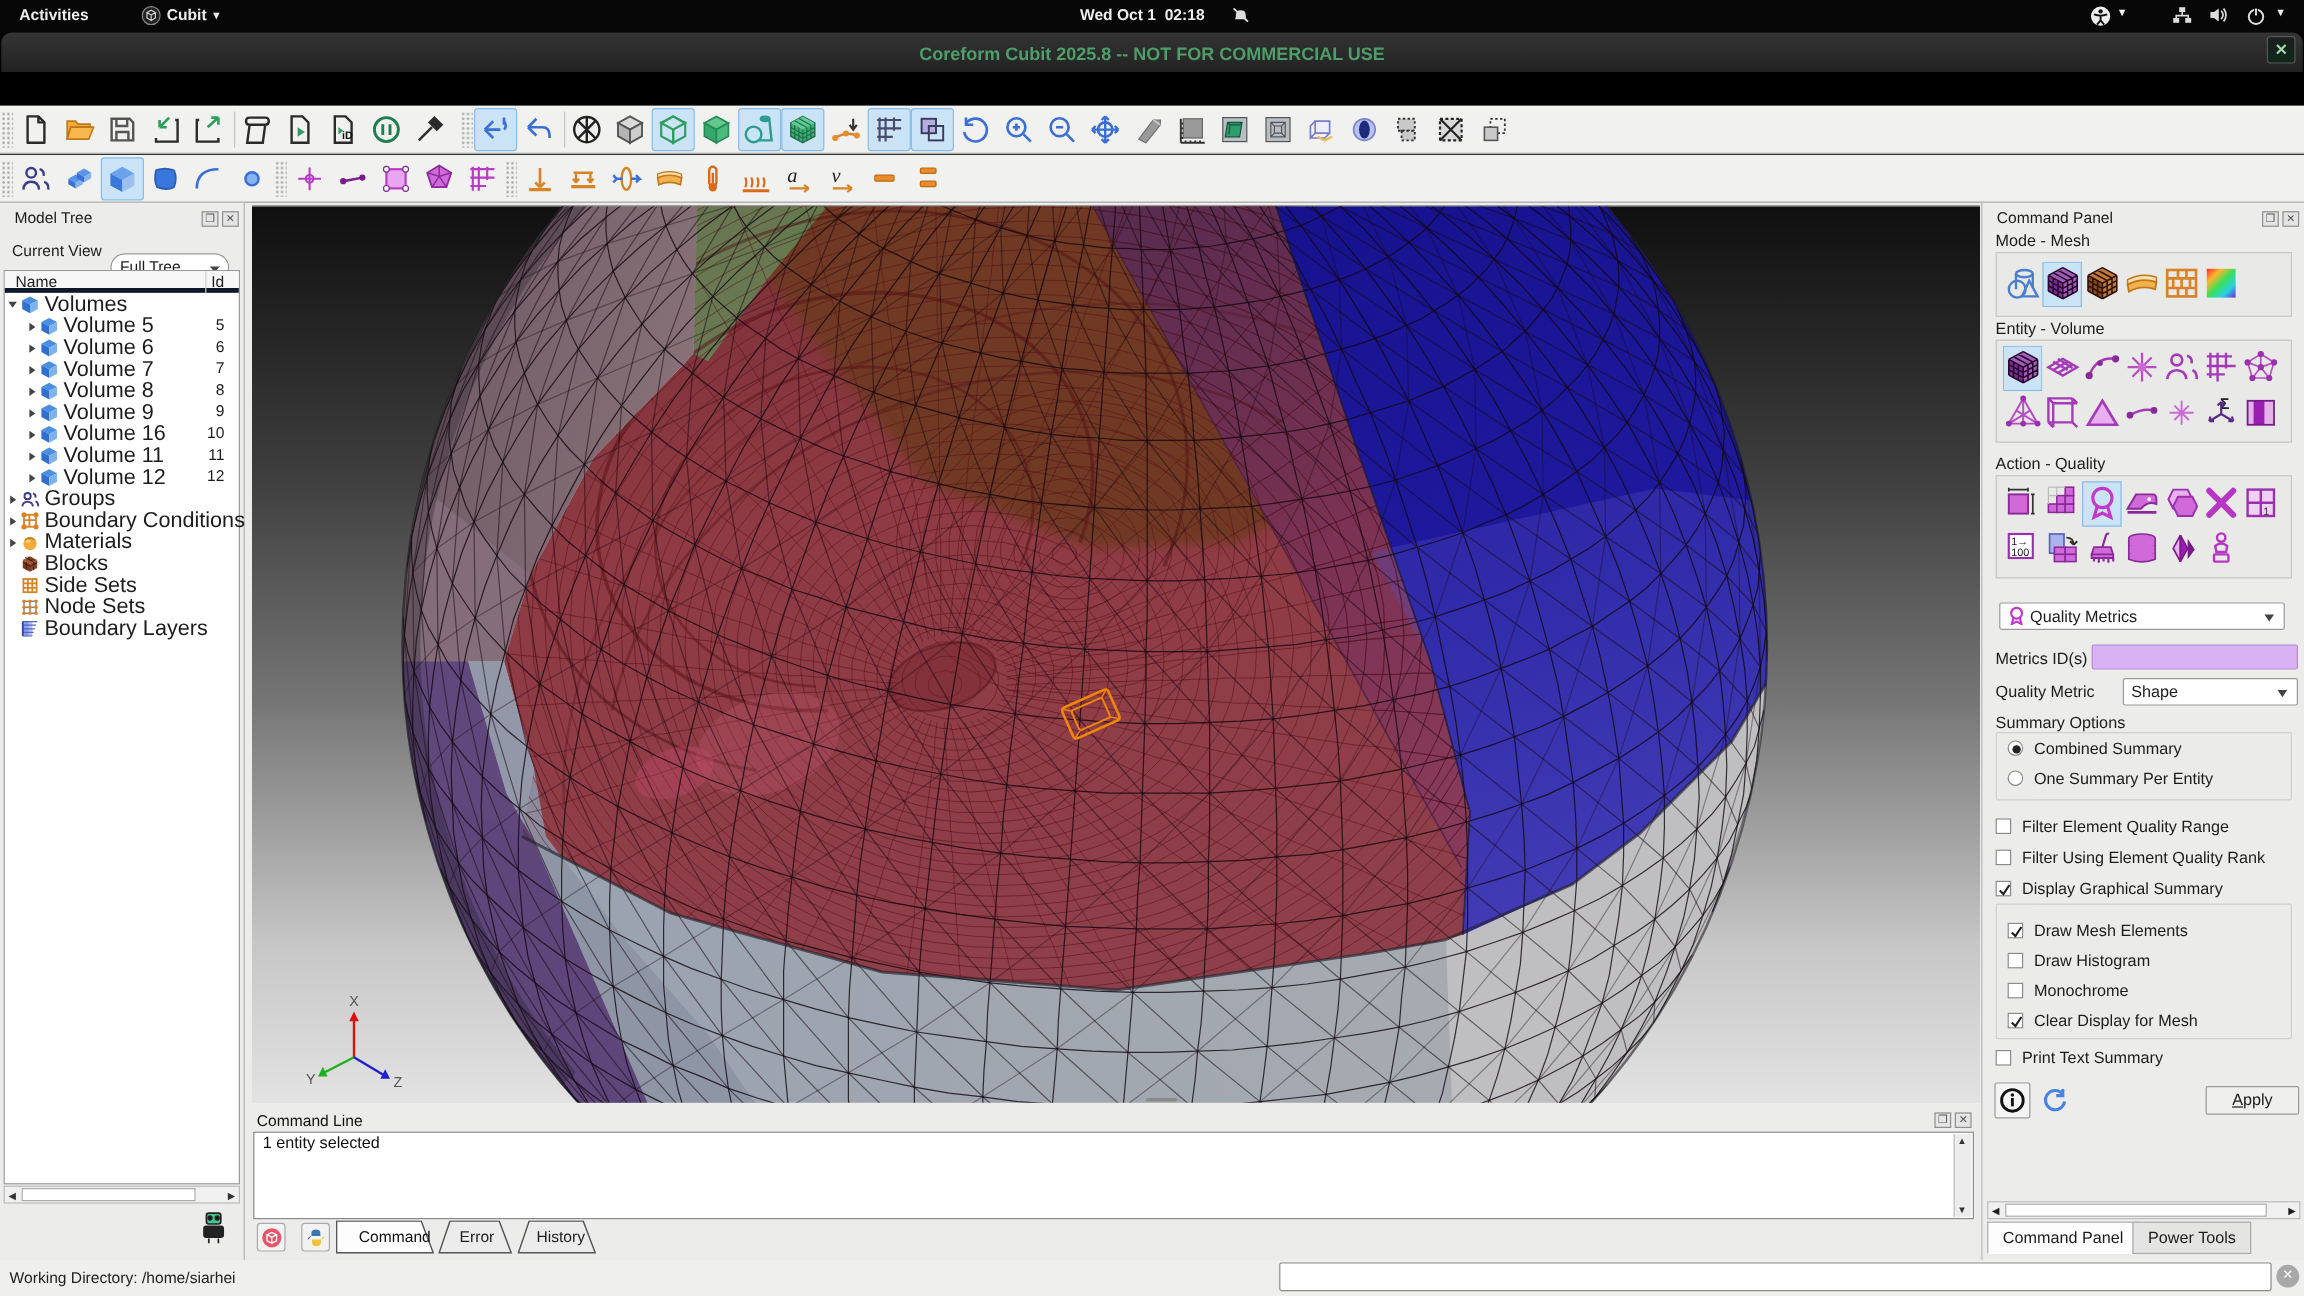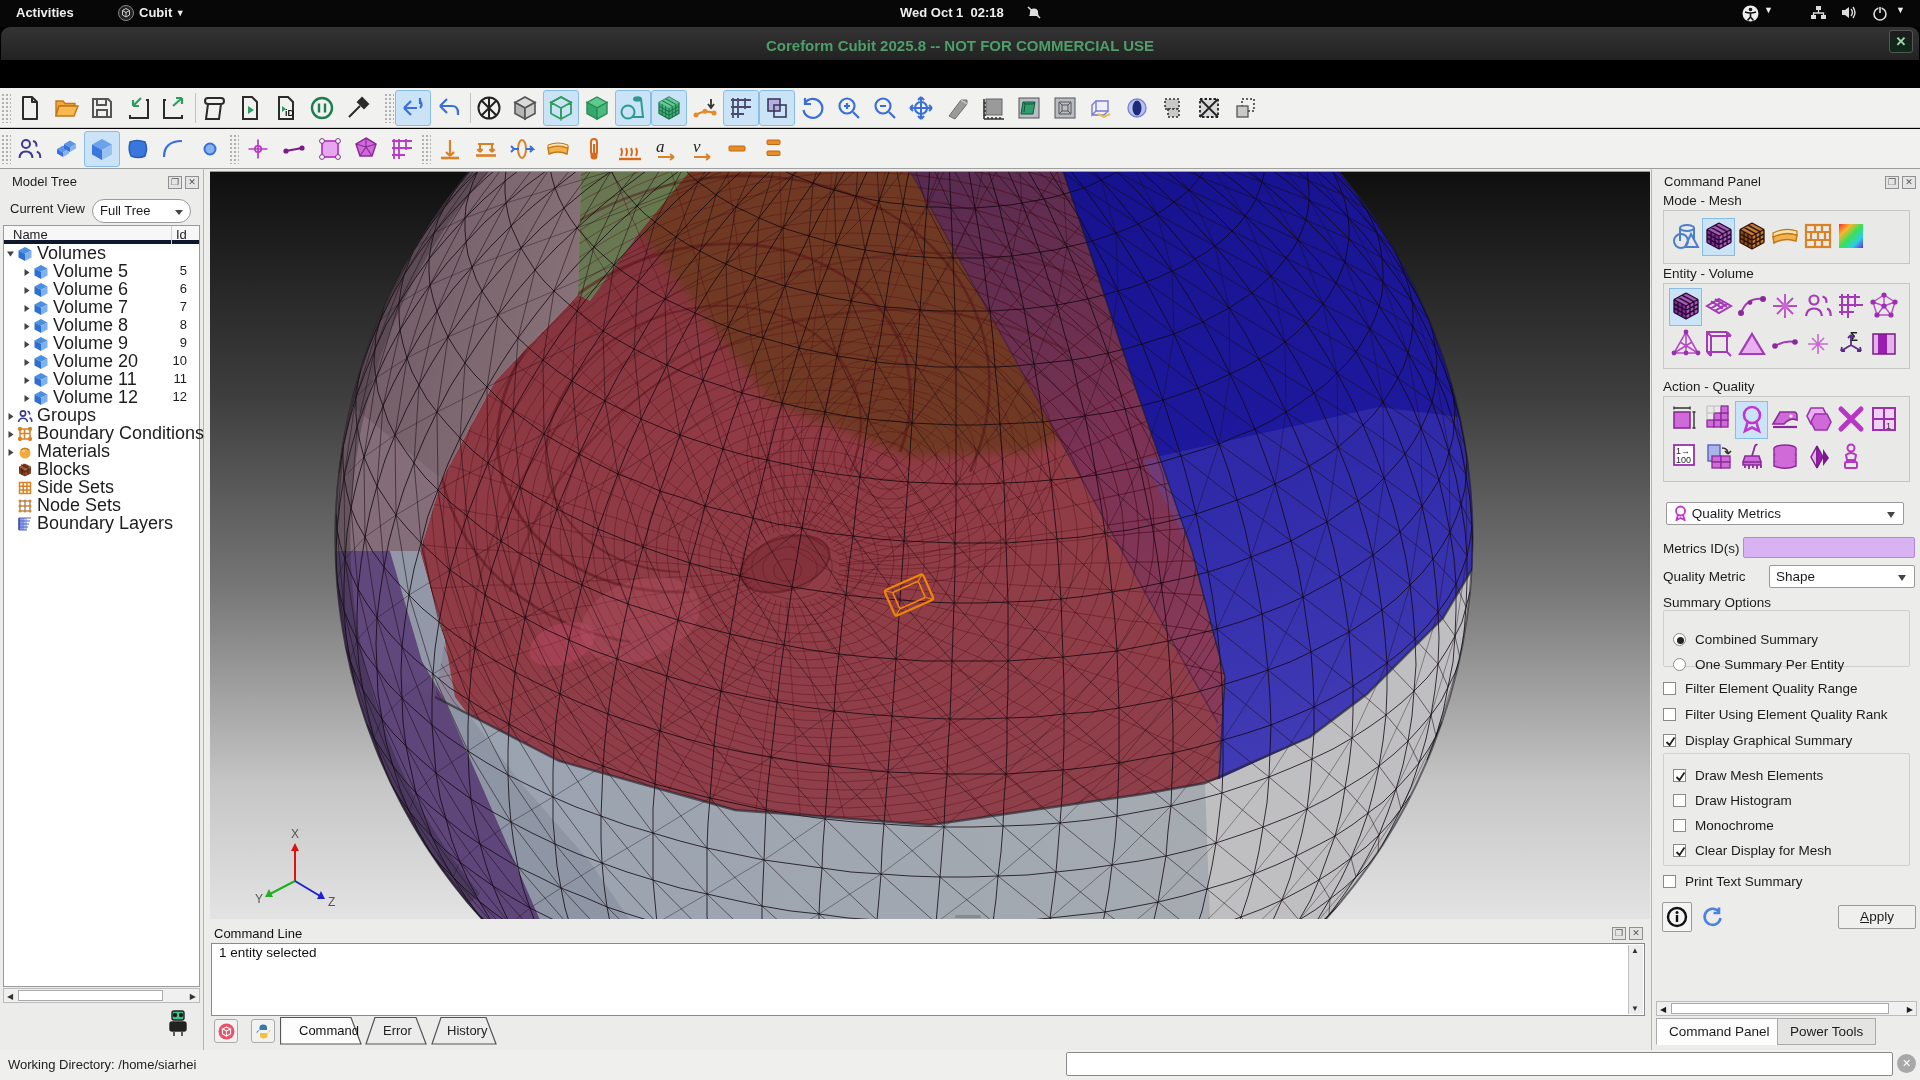--- a/index.html
+++ b/index.html
@@ -22,21 +22,21 @@
 .tbsep{display:inline-block;width:4px;height:30px;vertical-align:top;margin-top:5px;border-right:1px solid #c4c4c4}
 .tbhandle{display:inline-block;width:10px;height:30px;vertical-align:top;margin:5px 1px 0 1px;background-image:radial-gradient(circle,#b0b0b0 1px,transparent 1.2px);background-size:4px 4px}
 
 #lpanel{left:0;top:169px;width:204px;height:881px;background:#ececeb;border-right:1px solid #b5b5b5;font-size:13px;color:#1c1c1c}
 #rpanel{left:1651px;top:169px;width:269px;height:881px;background:#ececeb;border-left:1px solid #b5b5b5;font-size:13px;color:#1c1c1c}
 .phead{position:absolute;left:12px;top:5px;font-size:13px}
 .pbtns{position:absolute;right:4px;top:4px}
 .wbtn{display:inline-block;width:14px;height:13px;border:1px solid #909090;background:#e4e4e4;color:#555;font-size:9px;line-height:11px;text-align:center;margin-left:3px}
 
 #cviewlbl{position:absolute;left:10px;top:32px}
-#cviewdd{position:absolute;left:92px;top:30px;width:99px;height:24px;background:#fff;border:1px solid #9a9a9a;border-radius:12px;line-height:22px;padding-left:7px}
+#cviewdd{position:absolute;left:92px;top:42px;width:99px;height:24px;background:#fff;border:1px solid #9a9a9a;border-radius:12px;line-height:22px;padding-left:7px}
 #cviewdd:after{content:"";position:absolute;right:7px;top:10px;border:4px solid transparent;border-top:5px solid #444}
 #treebox{position:absolute;left:3px;top:56px;width:197px;height:762px;background:#fff;border:1px solid #9a9a9a}
 #treehdr{height:18px;border-bottom:4px solid #0f172a;background:#f7f7f7;position:relative}
 #treehdr .n{position:absolute;left:9px;top:1px}
 #treehdr .i{position:absolute;left:172px;top:1px}
 #treehdr .sep{position:absolute;left:167px;top:0;width:1px;height:18px;background:#d0d0d0}
 .trow{height:18px;line-height:18px;white-space:nowrap;position:relative}
 .tar{display:inline-block;width:11px}
 .tic{display:inline-block;width:20px}
 .tlb{font-size:18px}
@@ -367,21 +367,21 @@
               </g>
             </svg></span><span class="tlb">Volume 9</span><span class="tid">9</span></div>
         <div class="trow"><span style="padding-left:18px"></span><span class="tar"><svg width="9" height="9" viewBox="0 0 9 9" style="vertical-align:0px">
               <path d="M2.5 1 L7.5 4.5 L2.5 8 Z" fill="#444"></path>
             </svg></span><span class="tic"><svg width="16" height="16" viewBox="0 0 16 16" style="vertical-align:-3px">
               <g>
                 <path d="M8 1 L14.5 4.4 L8 7.8 L1.5 4.4 Z" fill="#4a8fe0"></path>
                 <path d="M1.5 4.4 L8 7.8 L8 15 L1.5 11.4 Z" fill="#2f6fd0"></path>
                 <path d="M14.5 4.4 L8 7.8 L8 15 L14.5 11.4 Z" fill="#7db2ec"></path>
               </g>
-            </svg></span><span class="tlb">Volume 20</span><span class="tid">10</span></div>
+            </svg></span><span class="tlb">Volume 16</span><span class="tid">10</span></div>
         <div class="trow"><span style="padding-left:18px"></span><span class="tar"><svg width="9" height="9" viewBox="0 0 9 9" style="vertical-align:0px">
               <path d="M2.5 1 L7.5 4.5 L2.5 8 Z" fill="#444"></path>
             </svg></span><span class="tic"><svg width="16" height="16" viewBox="0 0 16 16" style="vertical-align:-3px">
               <g>
                 <path d="M8 1 L14.5 4.4 L8 7.8 L1.5 4.4 Z" fill="#4a8fe0"></path>
                 <path d="M1.5 4.4 L8 7.8 L8 15 L1.5 11.4 Z" fill="#2f6fd0"></path>
                 <path d="M14.5 4.4 L8 7.8 L8 15 L14.5 11.4 Z" fill="#7db2ec"></path>
               </g>
             </svg></span><span class="tlb">Volume 11</span><span class="tid">11</span></div>
         <div class="trow"><span style="padding-left:18px"></span><span class="tar"><svg width="9" height="9" viewBox="0 0 9 9" style="vertical-align:0px">
@@ -767,21 +767,21 @@
           </svg></span></div>
 <div class="ddown" style="left:14px;top:333px;width:238px"><svg width="15" height="16" style="vertical-align:-3px">
           <circle cx="7.5" cy="6" r="4.5" fill="none" stroke="#c238ce" stroke-width="1.8"></circle>
           <path d="M5 9.5 L3.5 15 L7.5 13 L11.5 15 L10 9.5" fill="none" stroke="#c238ce" stroke-width="1.8"></path>
         </svg> Quality Metrics</div>
 <div class="rsec" style="top:372px">Metrics ID(s)</div>
 <div class="abs" style="left:91px;top:368px;width:172px;height:21px;background:#d9b2f4;border:1px solid #b488d8;border-radius:2px"></div>
 <div class="rsec" style="top:400px">Quality Metric</div>
 <div class="ddown" style="left:117px;top:396px;width:146px">Shape</div>
 <div class="rsec" style="top:426px">Summary Options</div>
-<div class="gbox" style="top:441px;height:57px;padding:16px 0 0 9px">
+<div class="gbox" style="top:441px;height:57px;padding:0 0 0 9px">
         <div class="cbrow"><span class="rad"><span class="raddot"></span></span><span>Combined Summary</span></div>
         <div class="cbrow"><span class="rad"></span><span>One Summary Per Entity</span></div>
       </div>
 <div class="abs" style="left:11px;top:507px">
         <div class="cbrow"><span class="cbx"></span><span>Filter Element Quality Range</span></div>
       </div>
 <div class="abs" style="left:11px;top:533px">
         <div class="cbrow"><span class="cbx"></span><span>Filter Using Element Quality Rank</span></div>
       </div>
 <div class="abs" style="left:11px;top:559px">

